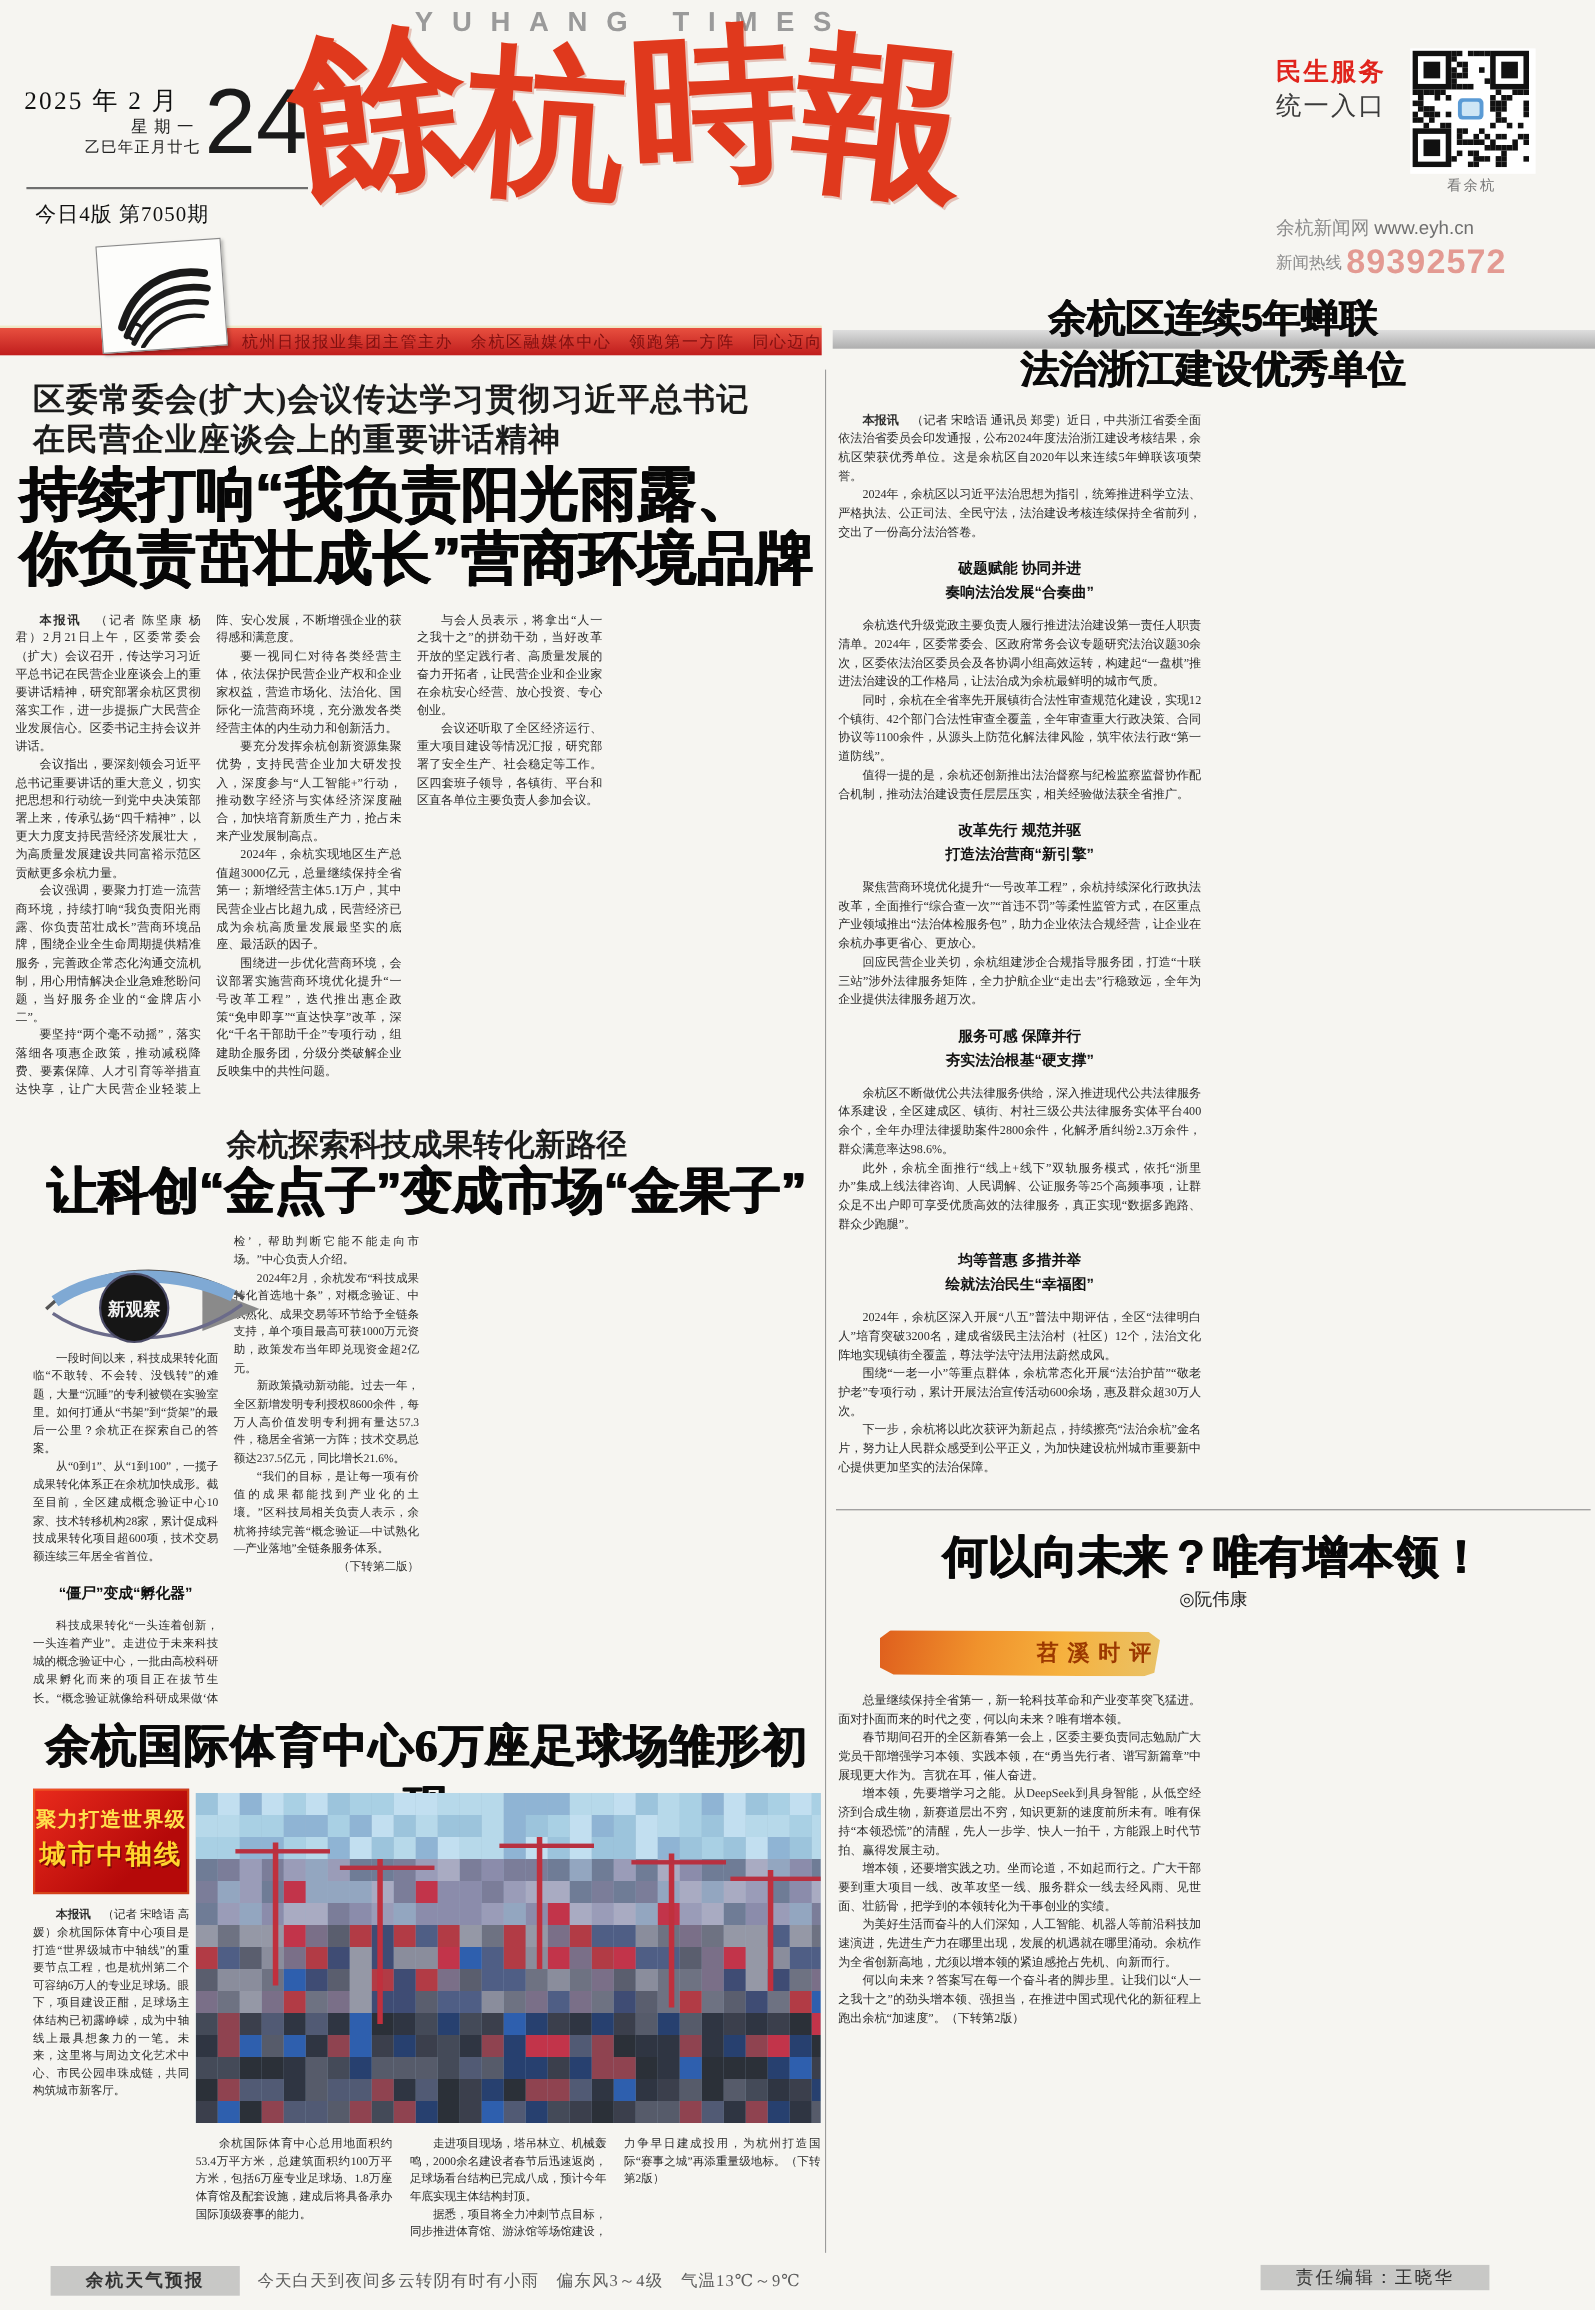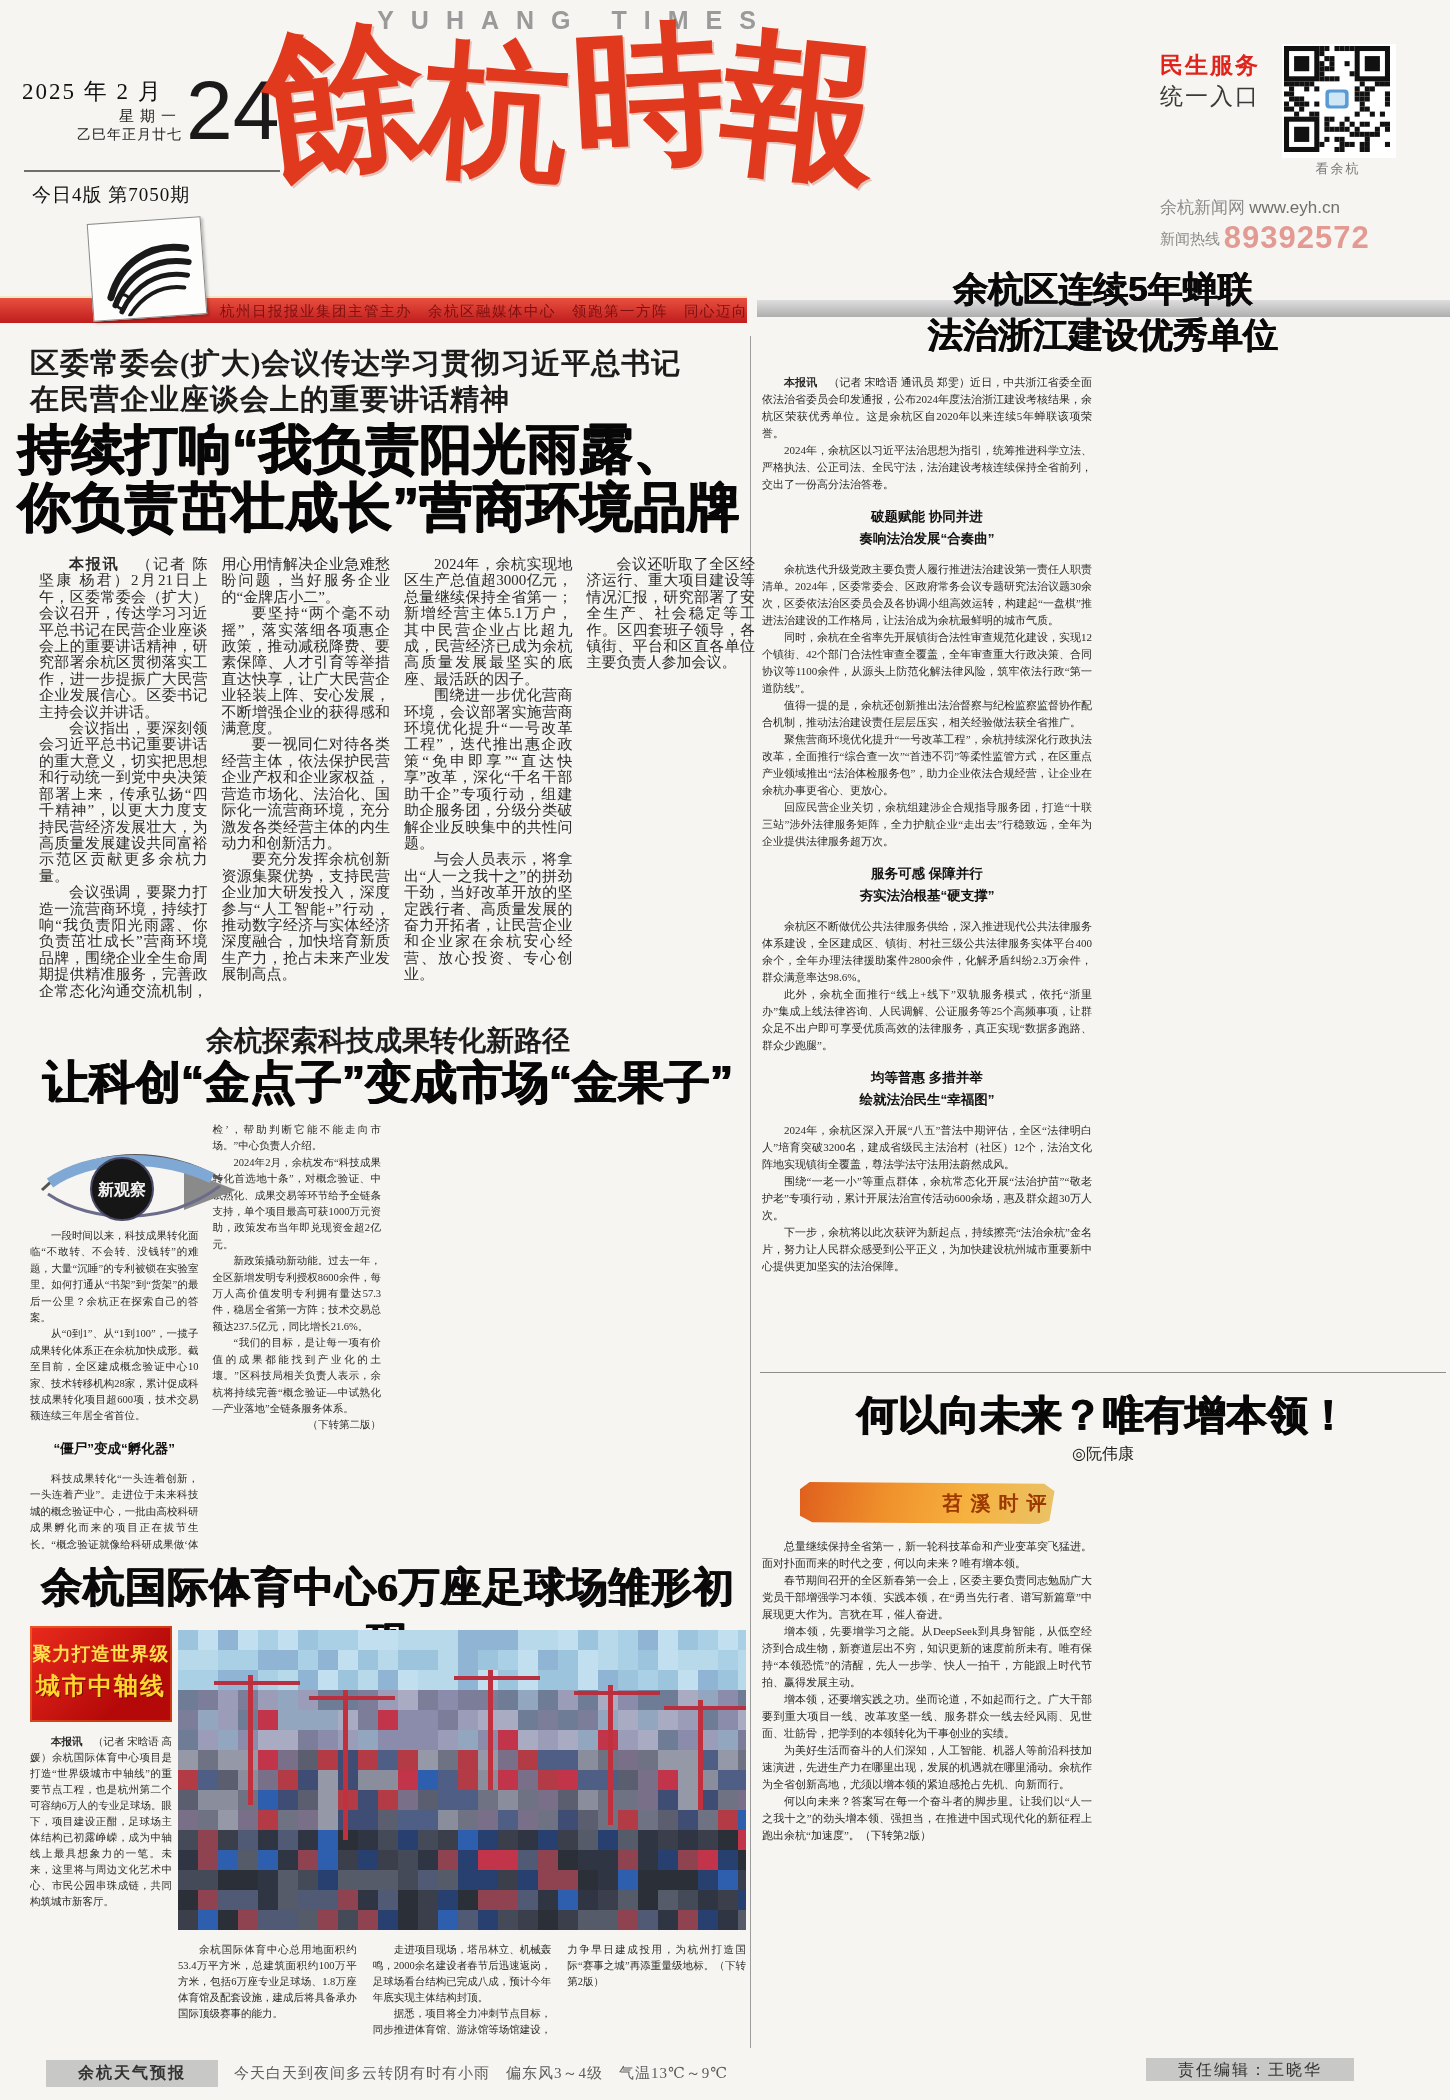--- a/index.html
+++ b/index.html
@@ -43,21 +43,21 @@
   .lead-k{left:30px;width:716px;text-align:left;font-size:29px;font-weight:bold;color:#1c1c1c;letter-spacing:1px;}
   .lead-h{left:18px;width:740px;text-align:left;font-family:"Liberation Sans","DejaVu Sans",sans-serif;
           font-size:53px;font-weight:900;color:#070707;letter-spacing:0.5px;
           text-shadow:.8px 0 currentColor,-.8px 0 currentColor,0 .5px currentColor;}
   .colbody{column-gap:14px;text-align:justify;color:#2b2b2b;overflow:hidden;column-fill:auto;}
   .colbody p{margin:0;text-indent:2em;}
   .colbody .jump{text-align:right;text-indent:0;}
   .colbody b{font-weight:bold;}
   .sub-h{font-family:"Liberation Sans","DejaVu Sans",sans-serif;font-weight:bold;font-size:13.5px;
          text-align:center;margin:13px 0 11px;line-height:22px;color:#111;break-inside:avoid;}
-  .lead-body{left:39px;top:556px;width:716px;height:452px;column-count:4;font-size:15px;line-height:16.4px;}
+  .lead-body{left:14px;top:556px;width:716px;height:452px;column-count:4;font-size:11px;line-height:16.4px;}
   
   .law-h{left:758px;width:690px;text-align:center;font-family:"Liberation Sans","DejaVu Sans",sans-serif;
          font-size:35px;font-weight:900;color:#0a0a0a;text-shadow:.6px 0 currentColor,-.6px 0 currentColor;}
   .law-body{left:762px;top:374px;width:684px;height:994px;column-count:2;column-gap:24px;font-size:11px;line-height:17px;}
   
   .comm-rule{left:760px;top:1372px;width:686px;height:1px;background:#8d8d8d;}
   .comm-h{left:758px;top:1388px;width:690px;text-align:center;font-family:"Liberation Sans","DejaVu Sans",sans-serif;
           font-size:41px;font-weight:900;color:#080808;text-shadow:.7px 0 currentColor,-.7px 0 currentColor;}
   .comm-byline{left:758px;top:1444px;width:690px;text-align:center;font-size:16px;color:#222;}
   .comm-body{left:762px;top:1480px;width:684px;height:566px;column-count:2;column-gap:24px;font-size:11px;line-height:17px;}
@@ -279,20 +279,24 @@
   <div class="abs colbody law-body">
       <p><b>本报讯　</b>（记者 宋晗语 通讯员 郑雯）近日，中共浙江省委全面依法治省委员会印发通报，公布2024年度法治浙江建设考核结果，余杭区荣获优秀单位。这是余杭区自2020年以来连续5年蝉联该项荣誉。</p>
       <p>2024年，余杭区以习近平法治思想为指引，统筹推进科学立法、严格执法、公正司法、全民守法，法治建设考核连续保持全省前列，交出了一份高分法治答卷。</p>
       <div class="sub-h">
         <div>破题赋能 协同并进</div>
         <div>奏响法治发展“合奏曲”</div>
       </div>
       <p>余杭迭代升级党政主要负责人履行推进法治建设第一责任人职责清单。2024年，区委常委会、区政府常务会议专题研究法治议题30余次，区委依法治区委员会及各协调小组高效运转，构建起“一盘棋”推进法治建设的工作格局，让法治成为余杭最鲜明的城市气质。</p>
       <p>同时，余杭在全省率先开展镇街合法性审查规范化建设，实现12个镇街、42个部门合法性审查全覆盖，全年审查重大行政决策、合同协议等1100余件，从源头上防范化解法律风险，筑牢依法行政“第一道防线”。</p>
       <p>值得一提的是，余杭还创新推出法治督察与纪检监察监督协作配合机制，推动法治建设责任层层压实，相关经验做法获全省推广。</p>
+      <div class="sub-h">
+        <div>改革先行 规范并驱</div>
+        <div>打造法治营商“新引擎”</div>
+      </div>
       <p>聚焦营商环境优化提升“一号改革工程”，余杭持续深化行政执法改革，全面推行“综合查一次”“首违不罚”等柔性监管方式，在区重点产业领域推出“法治体检服务包”，助力企业依法合规经营，让企业在余杭办事更省心、更放心。</p>
       <p>回应民营企业关切，余杭组建涉企合规指导服务团，打造“十联三站”涉外法律服务矩阵，全力护航企业“走出去”行稳致远，全年为企业提供法律服务超万次。</p>
       <div class="sub-h">
         <div>服务可感 保障并行</div>
         <div>夯实法治根基“硬支撑”</div>
       </div>
       <p>余杭区不断做优公共法律服务供给，深入推进现代公共法律服务体系建设，全区建成区、镇街、村社三级公共法律服务实体平台400余个，全年办理法律援助案件2800余件，化解矛盾纠纷2.3万余件，群众满意率达98.6%。</p>
       <p>此外，余杭全面推行“线上+线下”双轨服务模式，依托“浙里办”集成上线法律咨询、人民调解、公证服务等25个高频事项，让群众足不出户即可享受优质高效的法律服务，真正实现“数据多跑路、群众少跑腿”。</p>
       <div class="sub-h">
         <div>均等普惠 多措并举</div>

